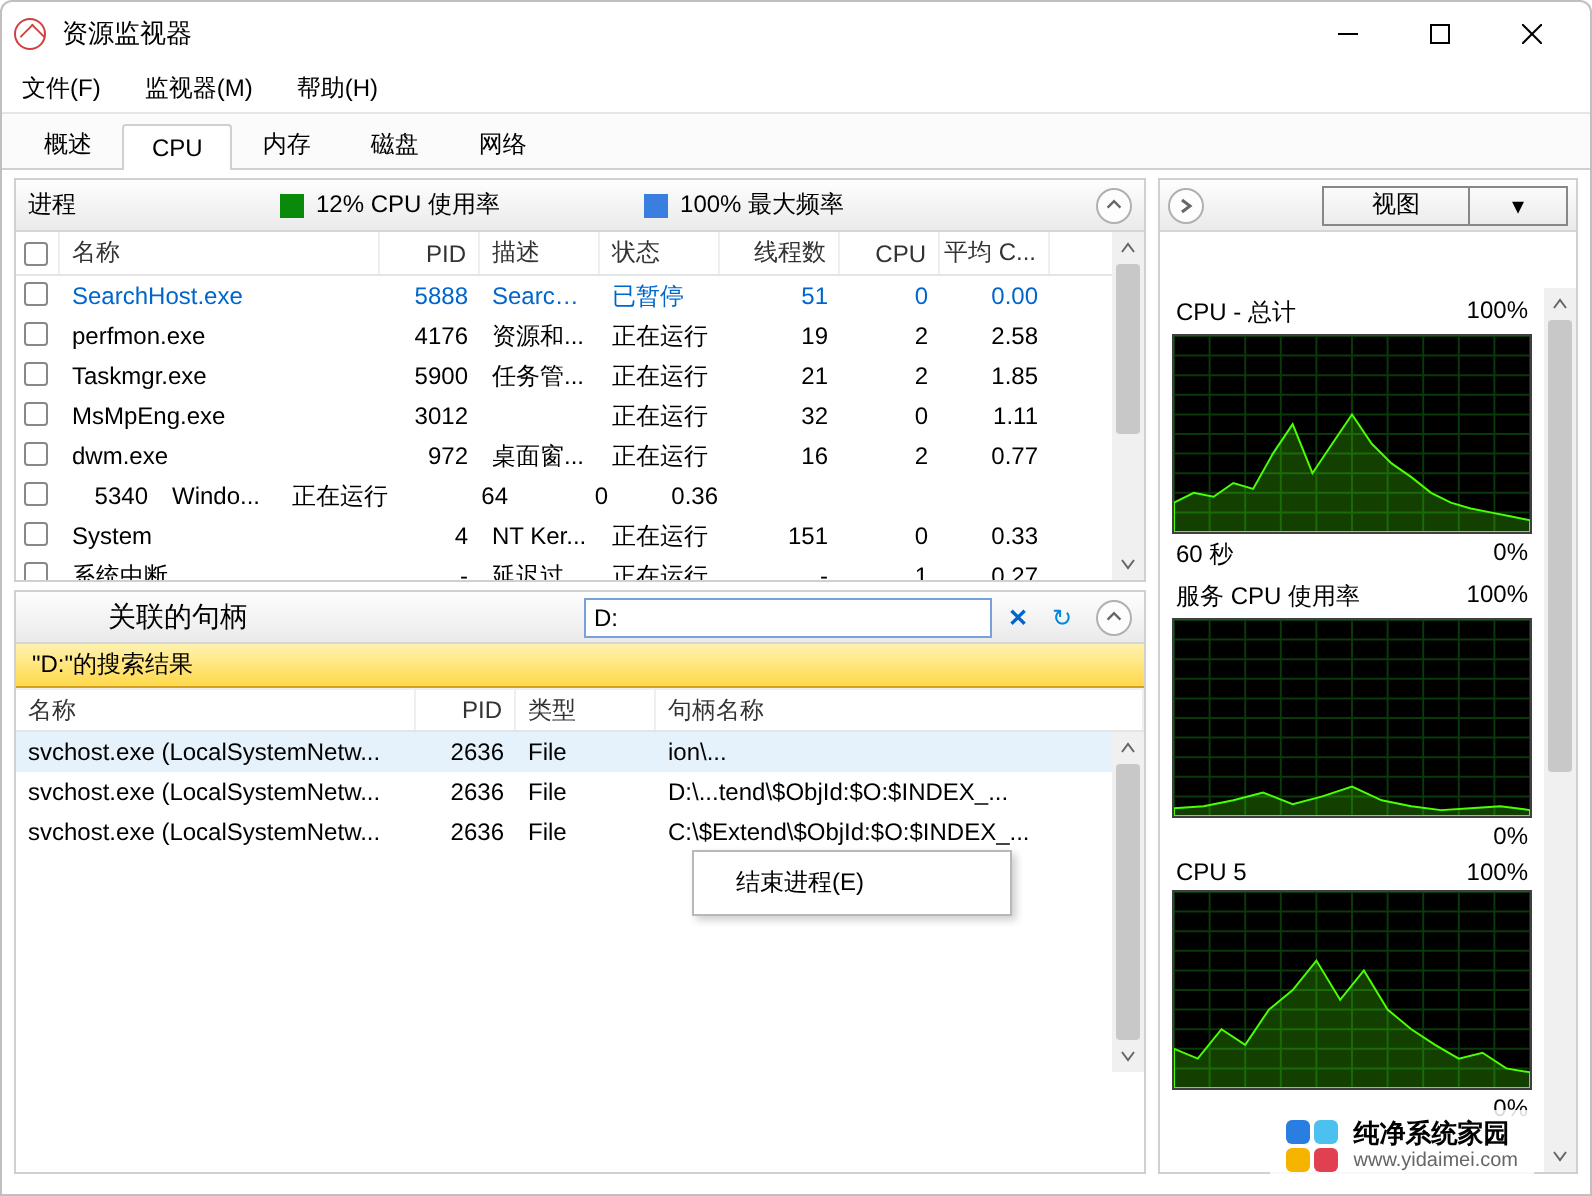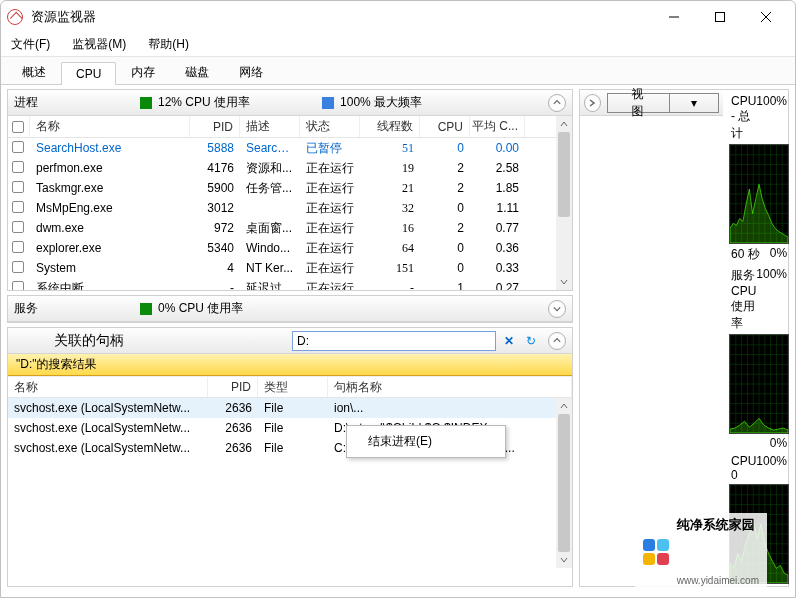--- a/index.html
+++ b/index.html
@@ -11,38 +11,38 @@
   .win-controls { margin-left: auto; display: flex; }
   .win-btn { width: 46px; height: 28px; display: flex; align-items: center; justify-content: center; color: #000; }
   .win-btn svg { width: 10px; height: 10px; }
   .menubar { height: 24px; display: flex; align-items: center; padding: 0 6px; gap: 14px; border-bottom: 1px solid #e5e5e5; }
   .menuitem { padding: 2px 4px; }
   .tabbar { height: 28px; display: flex; align-items: flex-end; padding: 0 6px; border-bottom: 1px solid #d0d0d0; background: #fbfbfb; }
   .tab { padding: 4px 14px; border: 1px solid transparent; border-bottom: none; position: relative; top: 1px; }
   .tab.active { background: #fff; border-color: #d0d0d0; border-radius: 2px 2px 0 0; }
   .content { display: flex; height: calc(100% - 32px - 24px - 28px - 4px); padding: 4px 6px 6px 6px; gap: 6px; }
   .left-col { flex: 1 1 auto; display: flex; flex-direction: column; gap: 4px; min-width: 0; }
-  .right-col { width: 210px; border: 1px solid #d0d0d0; display: flex; flex-direction: row; }
+  .right-col { width: 210px; border: 1px solid #d0d0d0; display: flex; flex-direction: column; gap: 28px; }
   .panel { border: 1px solid #d0d0d0; display: flex; flex-direction: column; }
   .panel-header { height: 26px; background: linear-gradient(#fefefe, #eaeaea); display: flex; align-items: center; padding: 0 6px; font-size: 14px; font-weight: normal; border-bottom: 1px solid #d5d5d5; gap: 12px; }
   .panel-header .ph-title { }
   .panel-header .ph-stat { display: flex; align-items: center; gap: 6px; font-size: 12px; }
   .ph-square { width: 12px; height: 12px; }
   .ph-expand { margin-left: auto; width: 18px; height: 18px; border: 1px solid #b0b0b0; border-radius: 50%; background: #fdfdfd; display: flex; align-items: center; justify-content: center; }
   .ph-expand svg { width: 8px; height: 8px; }
   .table { flex: 1; overflow: hidden; }
   .thead, .trow { display: flex; align-items: center; height: 20px; }
   .thead { background: #fff; border-bottom: 1px solid #e5e5e5; height: 22px; }
   .thead .cell { color: #333; border-right: 1px solid #eee; height: 100%; display: flex; align-items: center; }
   .cell { padding: 0 6px; overflow: hidden; white-space: nowrap; text-overflow: ellipsis; }
   .cell.num { justify-content: flex-end; text-align: right; }
   .c-check { width: 22px; padding: 0 4px; }
   .c-name { width: 160px; }
   .c-pid { width: 50px; } .c-desc { width: 60px; } .c-state { width: 60px; }
-  .c-threads { width: 60px; font-family: Liberation Serif, serif; } .c-cpu { width: 50px; } .c-avg { width: 55px; }
+  .c-threads { width: 60px; } .c-cpu { width: 50px; } .c-avg { width: 55px; }
   .checkbox { width: 12px; height: 12px; border: 1px solid #888; border-radius: 2px; display: inline-block; }
   .trow.selected { color: #0066cc; }
   .proc-body { height: 152px; overflow: hidden; }
   .scrollbar { width: 16px; background: #f0f0f0; display: flex; flex-direction: column; }
   .scroll-btn { height: 16px; display: flex; align-items: center; justify-content: center; }
   .scroll-track { flex: 1; position: relative; }
   .scroll-thumb { position: absolute; left: 2px; right: 2px; background: #c8c8c8; border-radius: 2px; }
   .panel-proc .body-wrap { display:flex; }
   .panel-proc .table { flex:1; }
   .panel-handles .hd2 { height: 26px; background: linear-gradient(#fefefe,#eaeaea); border-bottom: 1px solid #d5d5d5; display: flex; align-items: center; padding: 0 6px; gap: 8px;}
@@ -68,21 +68,21 @@
   .graph-area { height: 100px; background:#000; border:1px solid #404040; position:relative; overflow:hidden;}
   .grid line { stroke:#0a3a0a; stroke-width:1; }
   .trace { fill: rgba(76,255,0,0.25); stroke:#4cff00; stroke-width:1; }
   .graph-bottom { display:flex; justify-content:space-between; padding: 2px 2px 0 2px;}
   .right-scroll { width:16px; background:#f0f0f0; display:flex; flex-direction:column;}
   .right-wrap{ flex:1; display:flex;justify-content:center;}
   .watermark { position:absolute; right:28px; bottom:6px; display:flex; align-items:center; gap:8px; background: rgba(255,255,255,0.85); padding: 4px 8px; }
   .wm-ico { width:26px; height:26px; position:relative;}
   .wm-ico .sq{position:absolute; width:12px; height:12px; border-radius:3px;}
   .wm-txt{ line-height:1.2;}
-  .wm-txt .l1{font-size:13px;font-weight:bold;} .wm-txt .l2{font-size:10px; color:#666;margin-top:42px;}
+  .wm-txt .l1{font-size:13px;font-weight:bold;} .wm-txt .l2{font-size:10px; color:#666;}
 </style>
 </head>
 <body>
 
 <div class="titlebar">
   <span class="icon"></span>
   <span class="title">资源监视器</span>
   <div class="win-controls">
     <div class="win-btn">
         <svg viewBox="0 0 10 10">
@@ -197,21 +197,20 @@
   <div class="cell c-name">dwm.exe</div>
                 <div class="cell c-pid num">972</div>
   <div class="cell c-desc">桌面窗...</div>
                 <div class="cell c-state">正在运行</div>
   <div class="cell c-threads num">16</div>
                 <div class="cell c-cpu num">2</div>
   <div class="cell c-avg num">0.77</div>
               </div>
               <div class="trow">
                 <div class="cell c-check"><span class="checkbox"></span></div>
-  <div class="cell c-name">explorer.exe</div>
                 <div class="cell c-pid num">5340</div>
   <div class="cell c-desc">Windo...</div>
                 <div class="cell c-state">正在运行</div>
   <div class="cell c-threads num">64</div>
                 <div class="cell c-cpu num">0</div>
   <div class="cell c-avg num">0.36</div>
               </div>
               <div class="trow">
                 <div class="cell c-check"><span class="checkbox"></span></div>
   <div class="cell c-name">System</div>
@@ -245,34 +244,20 @@
             </div>
           <div class="scroll-btn">
               <svg width="8" height="8">
                 <polyline points="1,2 4,6 7,2" fill="none" stroke="#666"></polyline>
               </svg>
             </div>
         </div>
       </div>
     </div>
 
-    <div class="panel">
-      <div class="panel-header">
-        <span class="ph-title">服务</span>
-        <span class="ph-stat" style="margin-left:90px">
-            <span class="ph-square" style="background:#0a8a0a"></span>
-            <span>0% CPU 使用率</span>
-          </span>
-        <span class="ph-expand">
-            <svg viewBox="0 0 10 10">
-              <polyline points="1,3 5,7 9,3" fill="none" stroke="#666" stroke-width="1.5"></polyline>
-            </svg>
-          </span>
-      </div>
-    </div>
 
     <div class="panel panel-handles" style="flex:1;">
       <div class="hd2">
         <span class="hd2-title">关联的句柄</span>
         <div class="hd2-input-wrap">
           <input class="hd2-input" value="D:" style="">
           <span class="icon-btn" style="color:#0066cc;font-weight:bold;">✕</span>
           <span class="icon-btn" style="color:#0088dd;">↻</span>
         </div>
         <span class="ph-expand">
@@ -411,21 +396,21 @@
                 </g>
                 <path class="trace" d="M0,100 L0,96 15,95 30,92 45,88 60,94 75,90 90,85 105,92 120,95 135,97 150,96 165,95 180,97 180,100 Z"></path>
               </svg></div>
   <div class="graph-bottom">
               <span></span>
               <span>0%</span>
             </div>
           </div>
           <div class="graph">
             <div class="graph-label">
-              <span>CPU 0</span>
+              <span>CPU 5</span>
               <span>100%</span>
             </div>
   <div class="graph-area"><svg width="100%" height="100%" viewBox="0 0 180 100" preserveAspectRatio="none">
                 <g class="grid">
                   <line x1="0" y1="0" x2="0" y2="100"></line>
                   <line x1="18" y1="0" x2="18" y2="100"></line>
                   <line x1="36" y1="0" x2="36" y2="100"></line>
                   <line x1="54" y1="0" x2="54" y2="100"></line>
                   <line x1="72" y1="0" x2="72" y2="100"></line>
                   <line x1="90" y1="0" x2="90" y2="100"></line>

